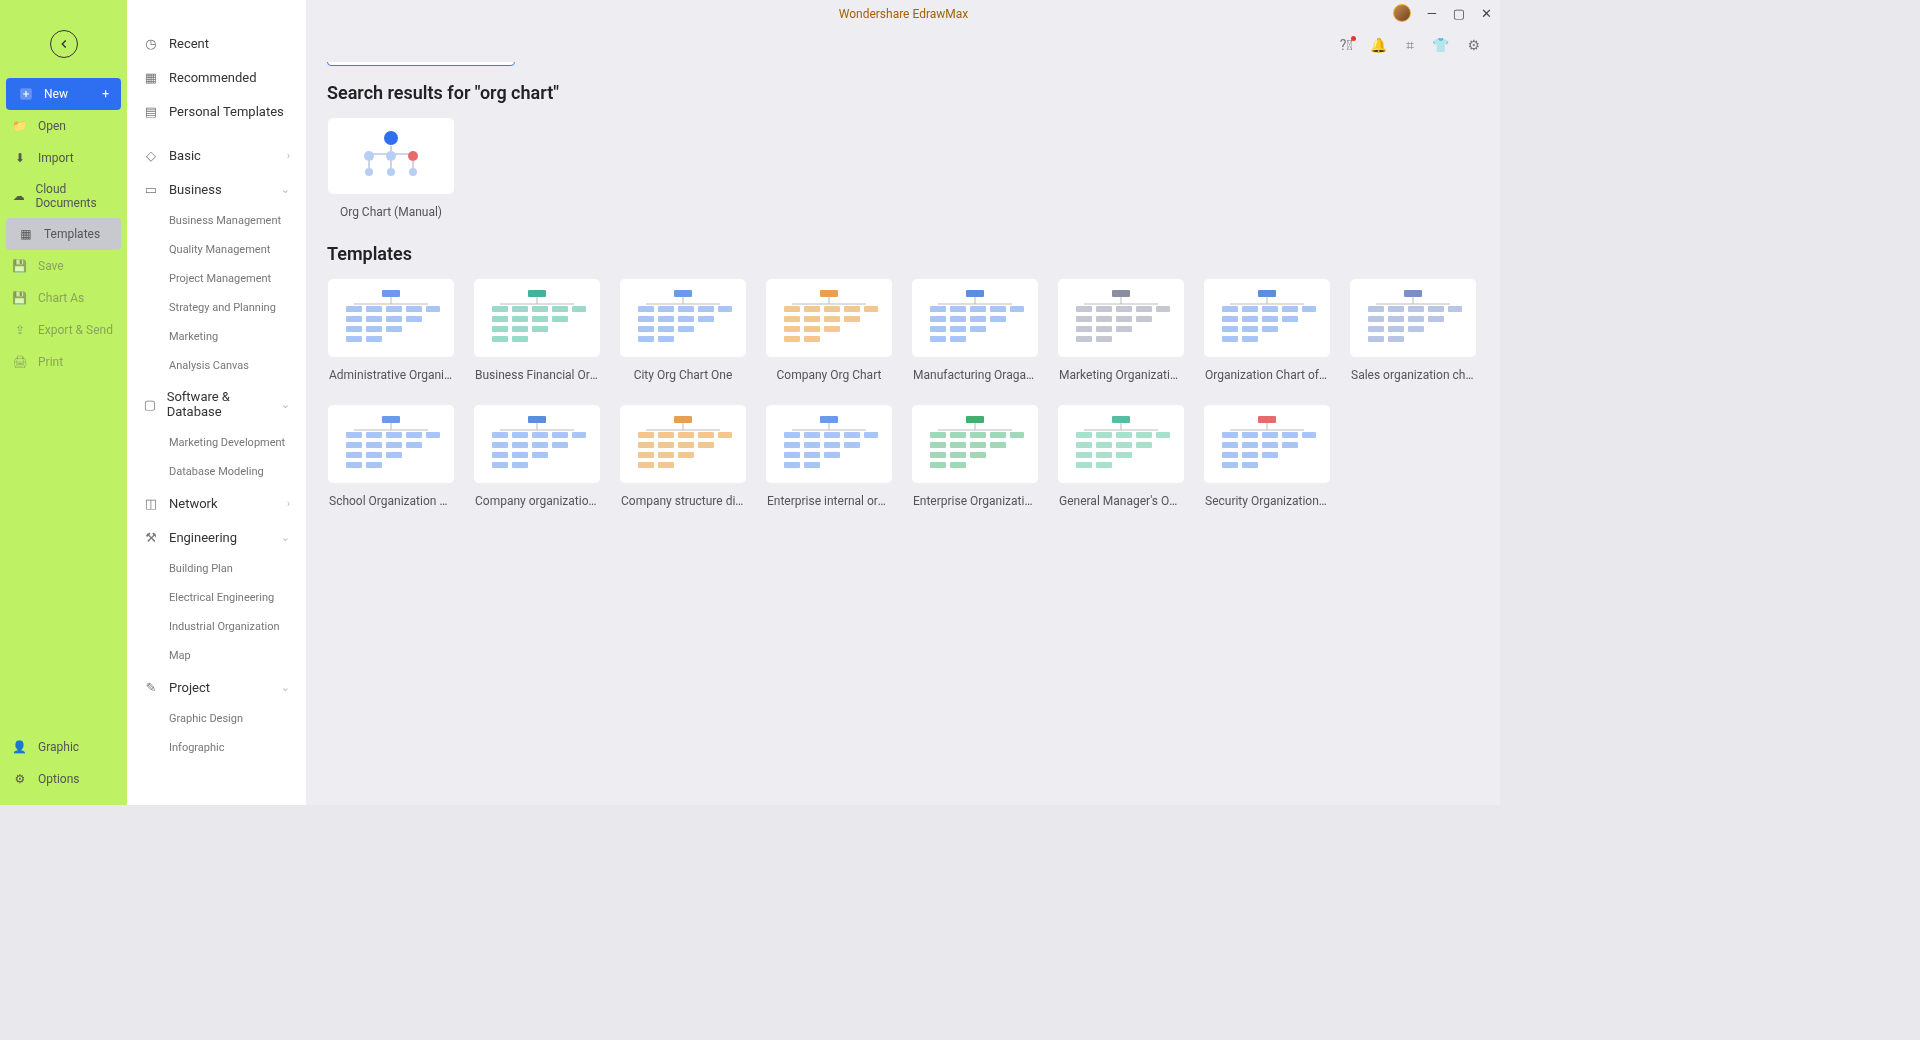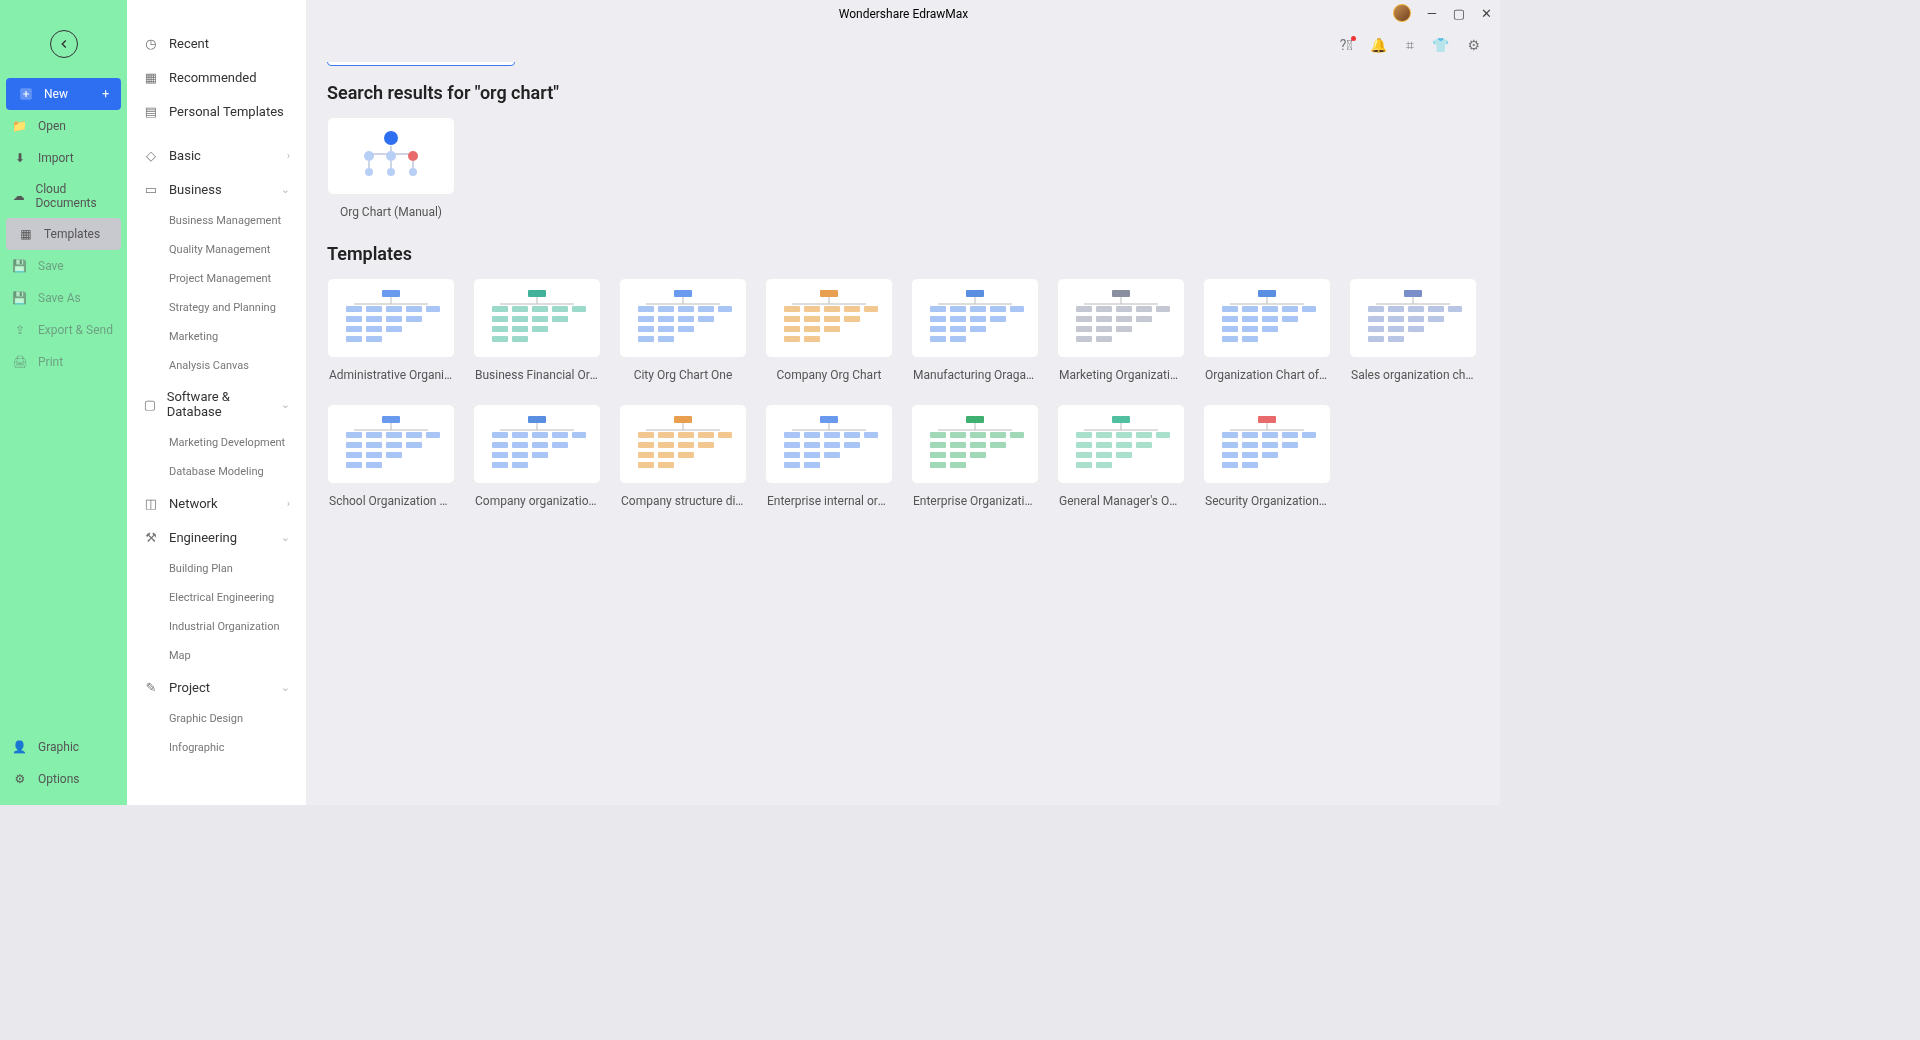--- a/index.html
+++ b/index.html
@@ -1,19 +1,19 @@
 <!DOCTYPE html>
 <html><head>
 <meta charset="utf-8">
 <style>
 * { margin: 0; padding: 0; box-sizing: border-box; font-family: -apple-system, BlinkMacSystemFont, "Segoe UI", Roboto, sans-serif; }
 body { width: 1500px; height: 805px; background: #e8e8ed; overflow: hidden; display: flex; font-size: 13px; color: #333; }
 
 
-.left-rail { width: 127px; height: 100%; background: #86efac; position: relative; display: flex; flex-direction: column; }
+.left-rail { width: 127px; height: 100%; background: #bef264; position: relative; display: flex; flex-direction: column; }
 .back-btn { width: 28px; height: 28px; border: 1.5px solid #333; border-radius: 50%; margin: 30px auto 20px; display: flex; align-items: center; justify-content: center; cursor: pointer; }
 .nav-items { flex: 1; }
 .nav-item { display: flex; align-items: center; padding: 8px 12px; gap: 10px; cursor: pointer; color: #555; font-size: 12px; }
 .nav-item.active { background: #2e6ff2; color: #fff; border-radius: 4px; margin: 0 6px; }
 .nav-item.active .ic { filter: brightness(2); }
 .nav-item.disabled { opacity: 0.5; }
 .nav-item .ic { width: 16px; height: 16px; display:inline-flex; align-items:center; justify-content:center; color:#555; }
 .nav-item.active .ic { color:#fff; }
 .nav-item .spacer { margin-left: auto; }
 .bottom-nav { margin-bottom: 10px; }
@@ -22,21 +22,21 @@
 .cat-sidebar { width: 180px; height: 100%; background: #fff; overflow-y: auto; padding-top: 26px; border-right: 1px solid #eee; }
 .cat-item { display: flex; align-items: center; padding: 9px 16px; gap: 10px; cursor: pointer; color: #333; font-size: 13px; }
 .cat-item .chev { margin-left: auto; color: #bbb; font-size: 11px; }
 .cat-item .ic { width: 16px; height: 16px; display:inline-flex; align-items:center; justify-content:center; color:#777; }
 .cat-sub { padding: 8px 16px 8px 42px; color: #777; font-size: 11px; cursor: pointer; }
 .cat-divider { height: 10px; }
 
 
 .main { flex: 1; height: 100%; background: #eeeef2; display: flex; flex-direction: column; }
 .titlebar { height: 28px; display: flex; align-items: center; justify-content: center; position: relative; }
-.titlebar .title { font-size: 12px; color: #000000; }
+.titlebar .title { font-size: 12px; color: #a16207; }
 .win-ctrl { position: absolute; right: 8px; top: 4px; display: flex; gap: 16px; align-items: center; }
 .win-ctrl span { cursor: pointer; color: #444; font-size: 13px; }
 .avatar { width: 18px; height: 18px; border-radius: 50%; background: linear-gradient(135deg,#c89050,#704020); border: 1px solid #f0b030; }
 
 .toolbar-icons { height: 34px; display: flex; align-items: center; justify-content: flex-end; gap: 18px; padding-right: 20px; }
 .toolbar-icons span { cursor: pointer; color: #777; font-size: 14px; position: relative; }
 .red-dot::after { content:''; position:absolute; top:-1px; right:-3px; width:5px; height:5px; background:#e33; border-radius:50%; }
 
 .content { flex: 1; padding: 0 20px 20px 20px; overflow-y: auto; }
 
@@ -89,21 +89,21 @@
     <div class="nav-item" style="background:#c8c8cf;border-radius:4px;margin:0 6px;">
       <span class="ic">▦</span>
       <span>Templates</span>
     </div>
     <div class="nav-item disabled">
       <span class="ic">💾</span>
       <span>Save</span>
     </div>
     <div class="nav-item disabled">
       <span class="ic">💾</span>
-      <span>Save As</span>
+      <span>Chart As</span>
     </div>
     <div class="nav-item disabled">
       <span class="ic">⇪</span>
       <span>Export &amp; Send</span>
     </div>
     <div class="nav-item disabled">
       <span class="ic">🖨</span>
       <span>Print</span>
     </div>
   </div>

